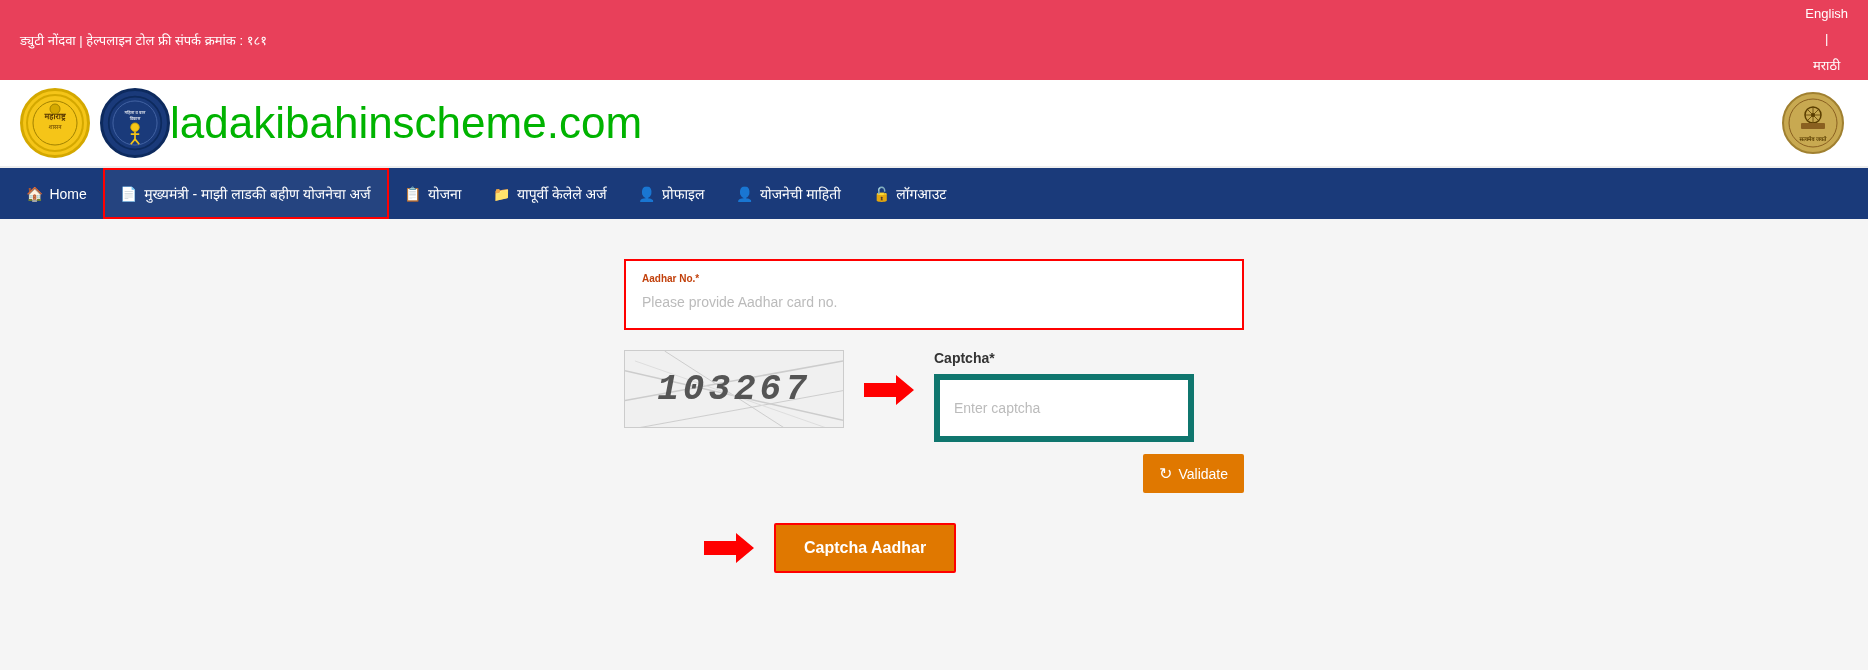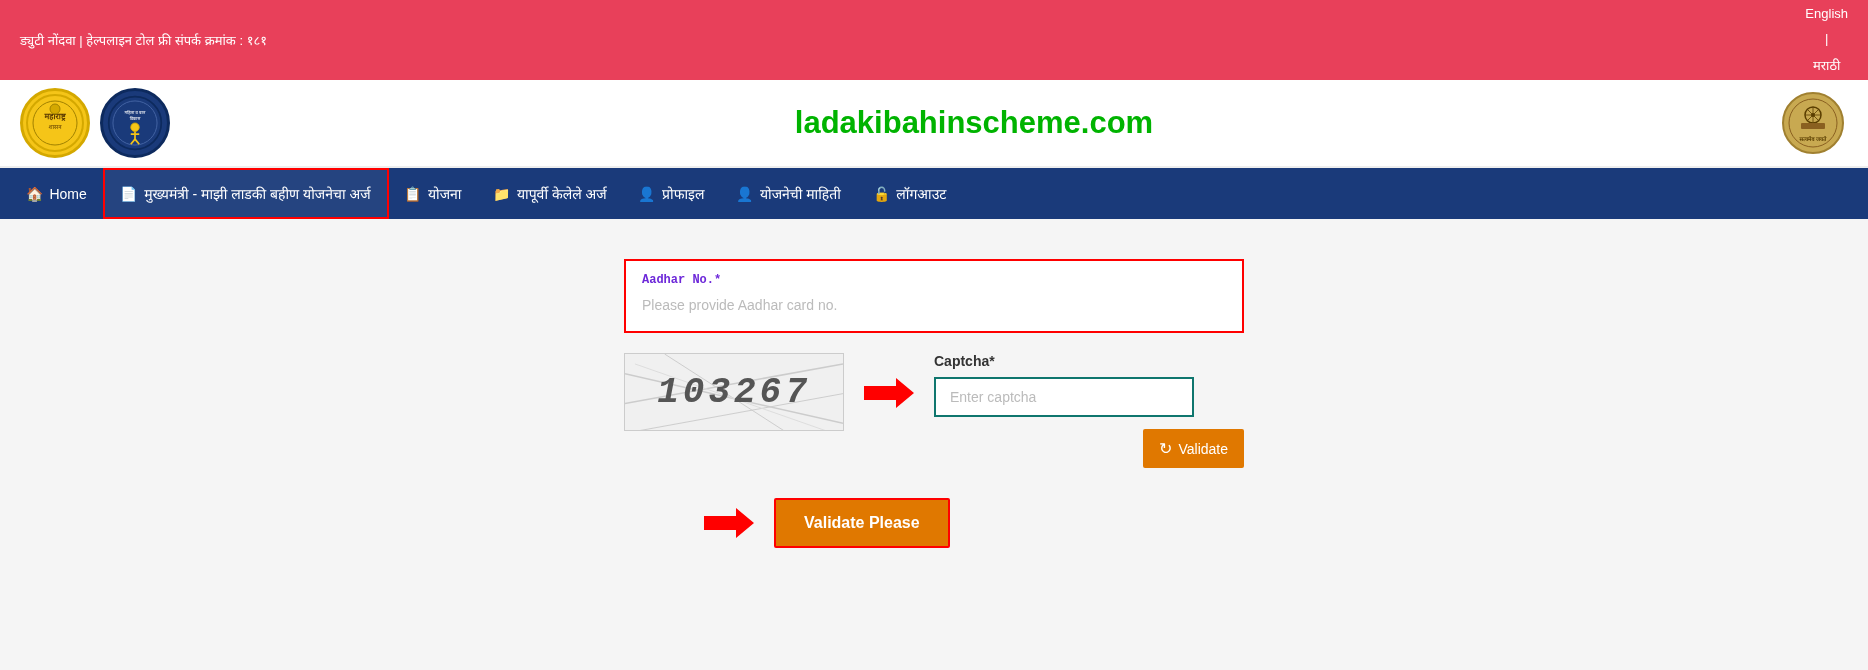--- a/index.html
+++ b/index.html
@@ -43,24 +43,24 @@
     .logo-circle-blue {
       background: #1a3a7a;
       border: 3px solid #0d2a5e;
       color: white;
       font-size: 8px;
       text-align: center;
       padding: 4px;
     }
     .header-title {
       flex: 1;
-      text-align: center;
+      text-align: left;
       color: #00b300;
-      font-size: 31px;
-      font-weight: bold;
+      font-size: 44px;
+      font-weight: normal;
     }
     .header-emblem {
       width: 70px; height: 70px;
       display: flex; align-items: center; justify-content: center;
     }
 
     
     .nav {
       background: #1a3a7a;
       display: flex;
@@ -103,24 +103,23 @@
     
     .field-group {
       display: flex;
       flex-direction: column;
       gap: 4px;
       border: 2px solid red;
       padding: 12px 16px;
       background: white;
     }
     .field-label {
-      font-size: 12px;
-      color: #6d28d9;
+      font-size: 10px;
+      color: #c2410c;
       font-weight: bold;
-      font-family: Liberation Mono, monospace;
     }
     .field-input {
       border: none;
       outline: none;
       font-size: 14px;
       color: #0f766e;
       padding: 6px 0;
       width: 100%;
       background: transparent;
     }
@@ -169,22 +168,22 @@
       font-size: 14px;
       font-weight: bold;
       color: #333;
     }
     .captcha-input-row {
       display: flex;
       align-items: center;
       gap: 10px;
     }
     .captcha-input {
-      border: 2px solid #0f766e;
-      padding: 10px 14px;
+      border: 6px solid #0f766e;
+      padding: 20px 14px;
       font-size: 14px;
       width: 260px;
       outline: none;
     }
     .captcha-input::placeholder { color: #bbb; }
     .refresh-btn {
       background: #e07800;
       color: white;
       border: none;
       padding: 10px 16px;
@@ -350,18 +349,18 @@
     </div>
 
     <div class="validate-row">
 
       <div style="display:flex;align-items:center;margin-left:80px;">
         <svg width="50" height="30" viewBox="0 0 50 30">
           <polygon points="0,8 32,8 32,0 50,15 32,30 32,22 0,22" fill="red"></polygon>
         </svg>
       </div>
       <button class="validate-btn">
-        <span>Validate Please</span>
+        <span>Captcha Aadhar</span>
       </button>
     </div>
 
   </div>
 </div>
 
 </body></html>

